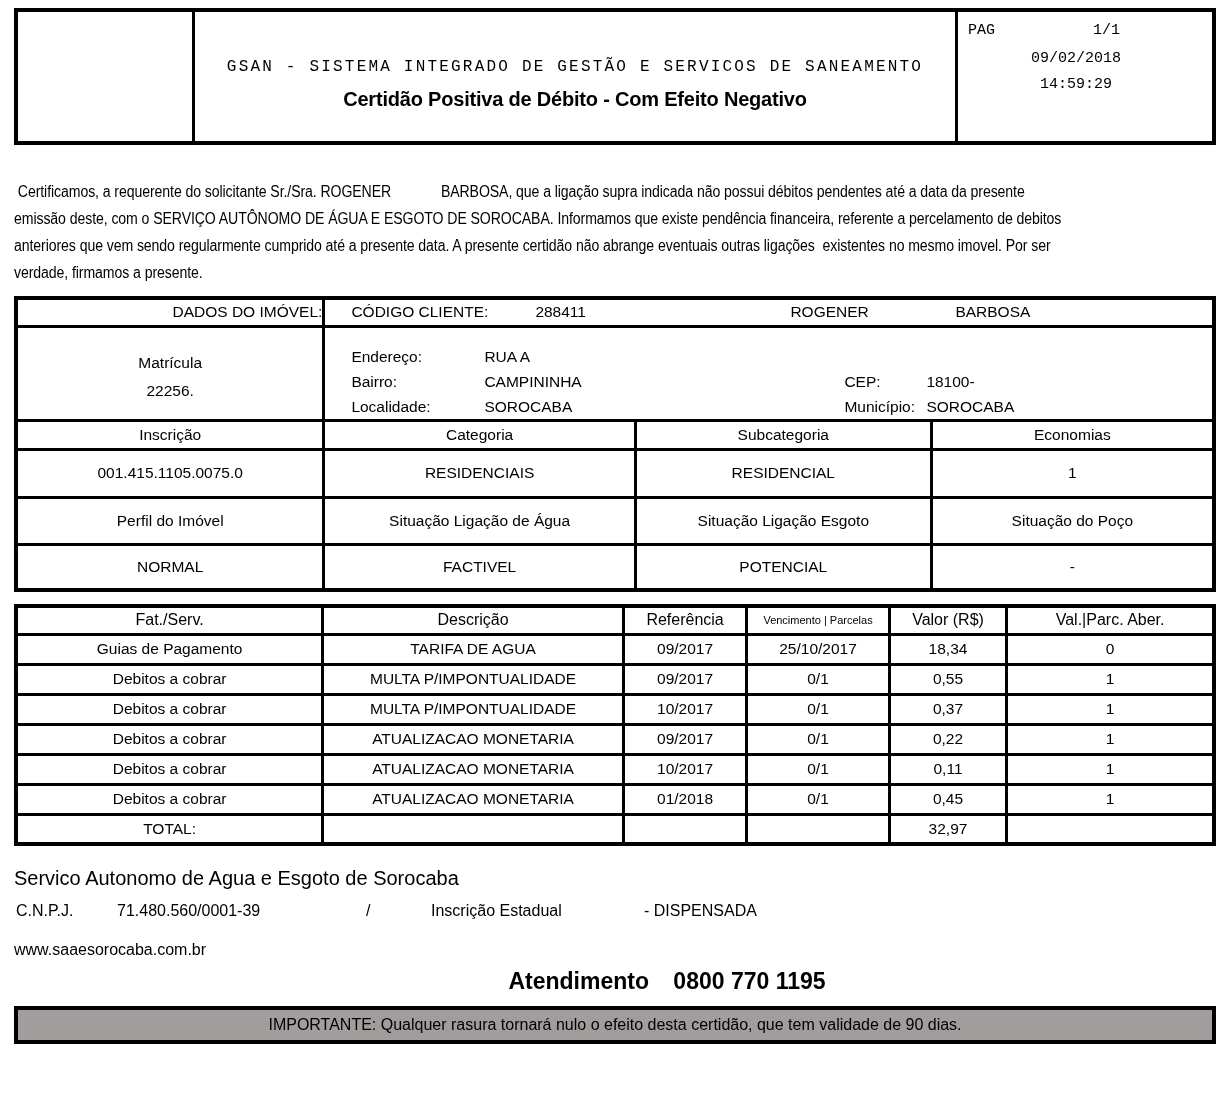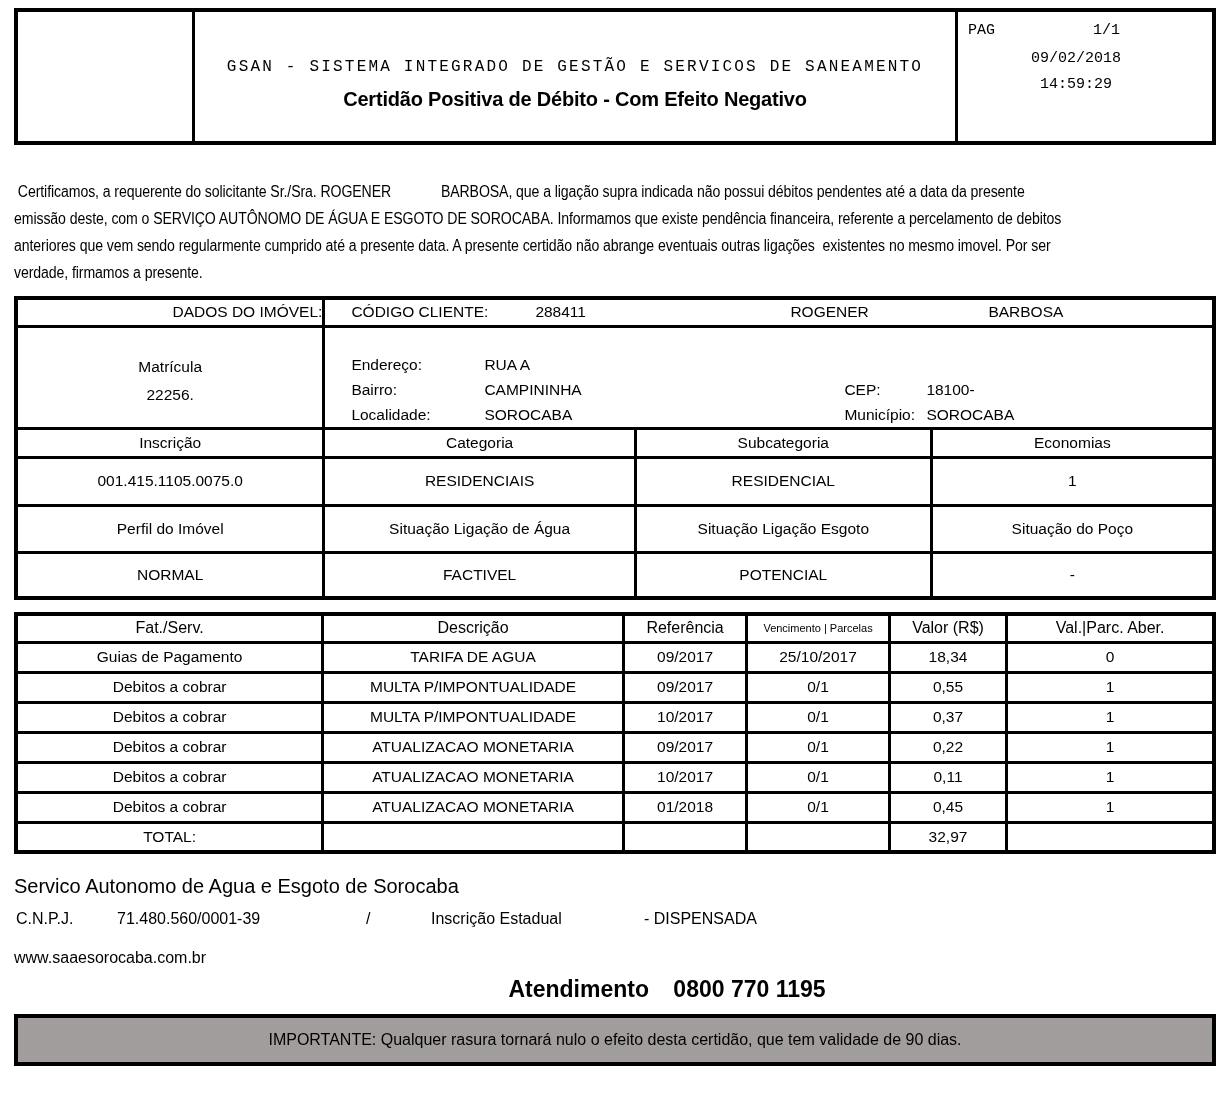--- a/index.html
+++ b/index.html
@@ -41,37 +41,37 @@
 
   .t1 { margin-top:10px; }
   .t1 .lbl-left { text-align:right; padding-left:13px; }
   .cell-rel { position:relative; height:100%; }
   .cell-rel span { position:absolute; top:50%; transform:translateY(-50%); white-space:nowrap; }
 
   .matricula-cell { display:flex; flex-direction:column; align-items:center; padding-top:8px; gap:10px; }
 
   .addr-grid {
     display:grid; grid-template-columns:133px 360px 82px auto;
-    text-align:left; padding:24px 0 0 26px; line-height:25px;
+    text-align:left; padding:16px 0 0 26px; line-height:25px;
   }
 
   .t2 { margin-top:12px; }
   .t2 .hdr { font-size:16px; }
   .t2 .hdr-small { font-size:11px; }
 
   
   .f-company { margin-top:21px; font-size:20px; }
   .f-address { margin-top:13px; font-size:16px; }
   .f-cnpj    { margin-top:12px; position:relative; height:19px; font-size:16px; }
   .f-cnpj span { position:absolute; white-space:nowrap; }
   .f-web     { margin-top:20px; font-size:16px; }
   .atendimento { margin-top:9px; text-align:center; font-size:23px; font-weight:bold; position:relative; left:52px; }
   .atendimento .phone { margin-left:18px; }
   .banner {
-    margin-top:11px; box-sizing:border-box; height:52px;
+    margin-top:11px; box-sizing:border-box; height:38px;
     border:4px solid #000; background:#a29d9d;
     display:flex; align-items:center; justify-content:center; font-size:16px;
   }
 </style>
 </head>
 <body>
 
 <div class="page">
 
   <div class="header-box">
@@ -105,21 +105,21 @@
         <col style="width:23.6%">
       </colgroup>
     <tbody>
         <tr style="height:28px">
       <td class="lbl-left">DADOS DO IMÓVEL:</td>
       <td colspan="3">
         <div class="cell-rel">
           <span style="left:26px">CÓDIGO CLIENTE:</span>
           <span style="left:210px">288411</span>
           <span style="left:465px">ROGENER</span>
-          <span style="left:663px">BARBOSA</span>
+          <span style="left:630px">BARBOSA</span>
         </div>
       </td>
     </tr>
     <tr style="height:80px">
       <td>
         <div class="matricula-cell">
           <span>Matrícula</span>
           <span>22256.</span>
         </div>
       </td>

